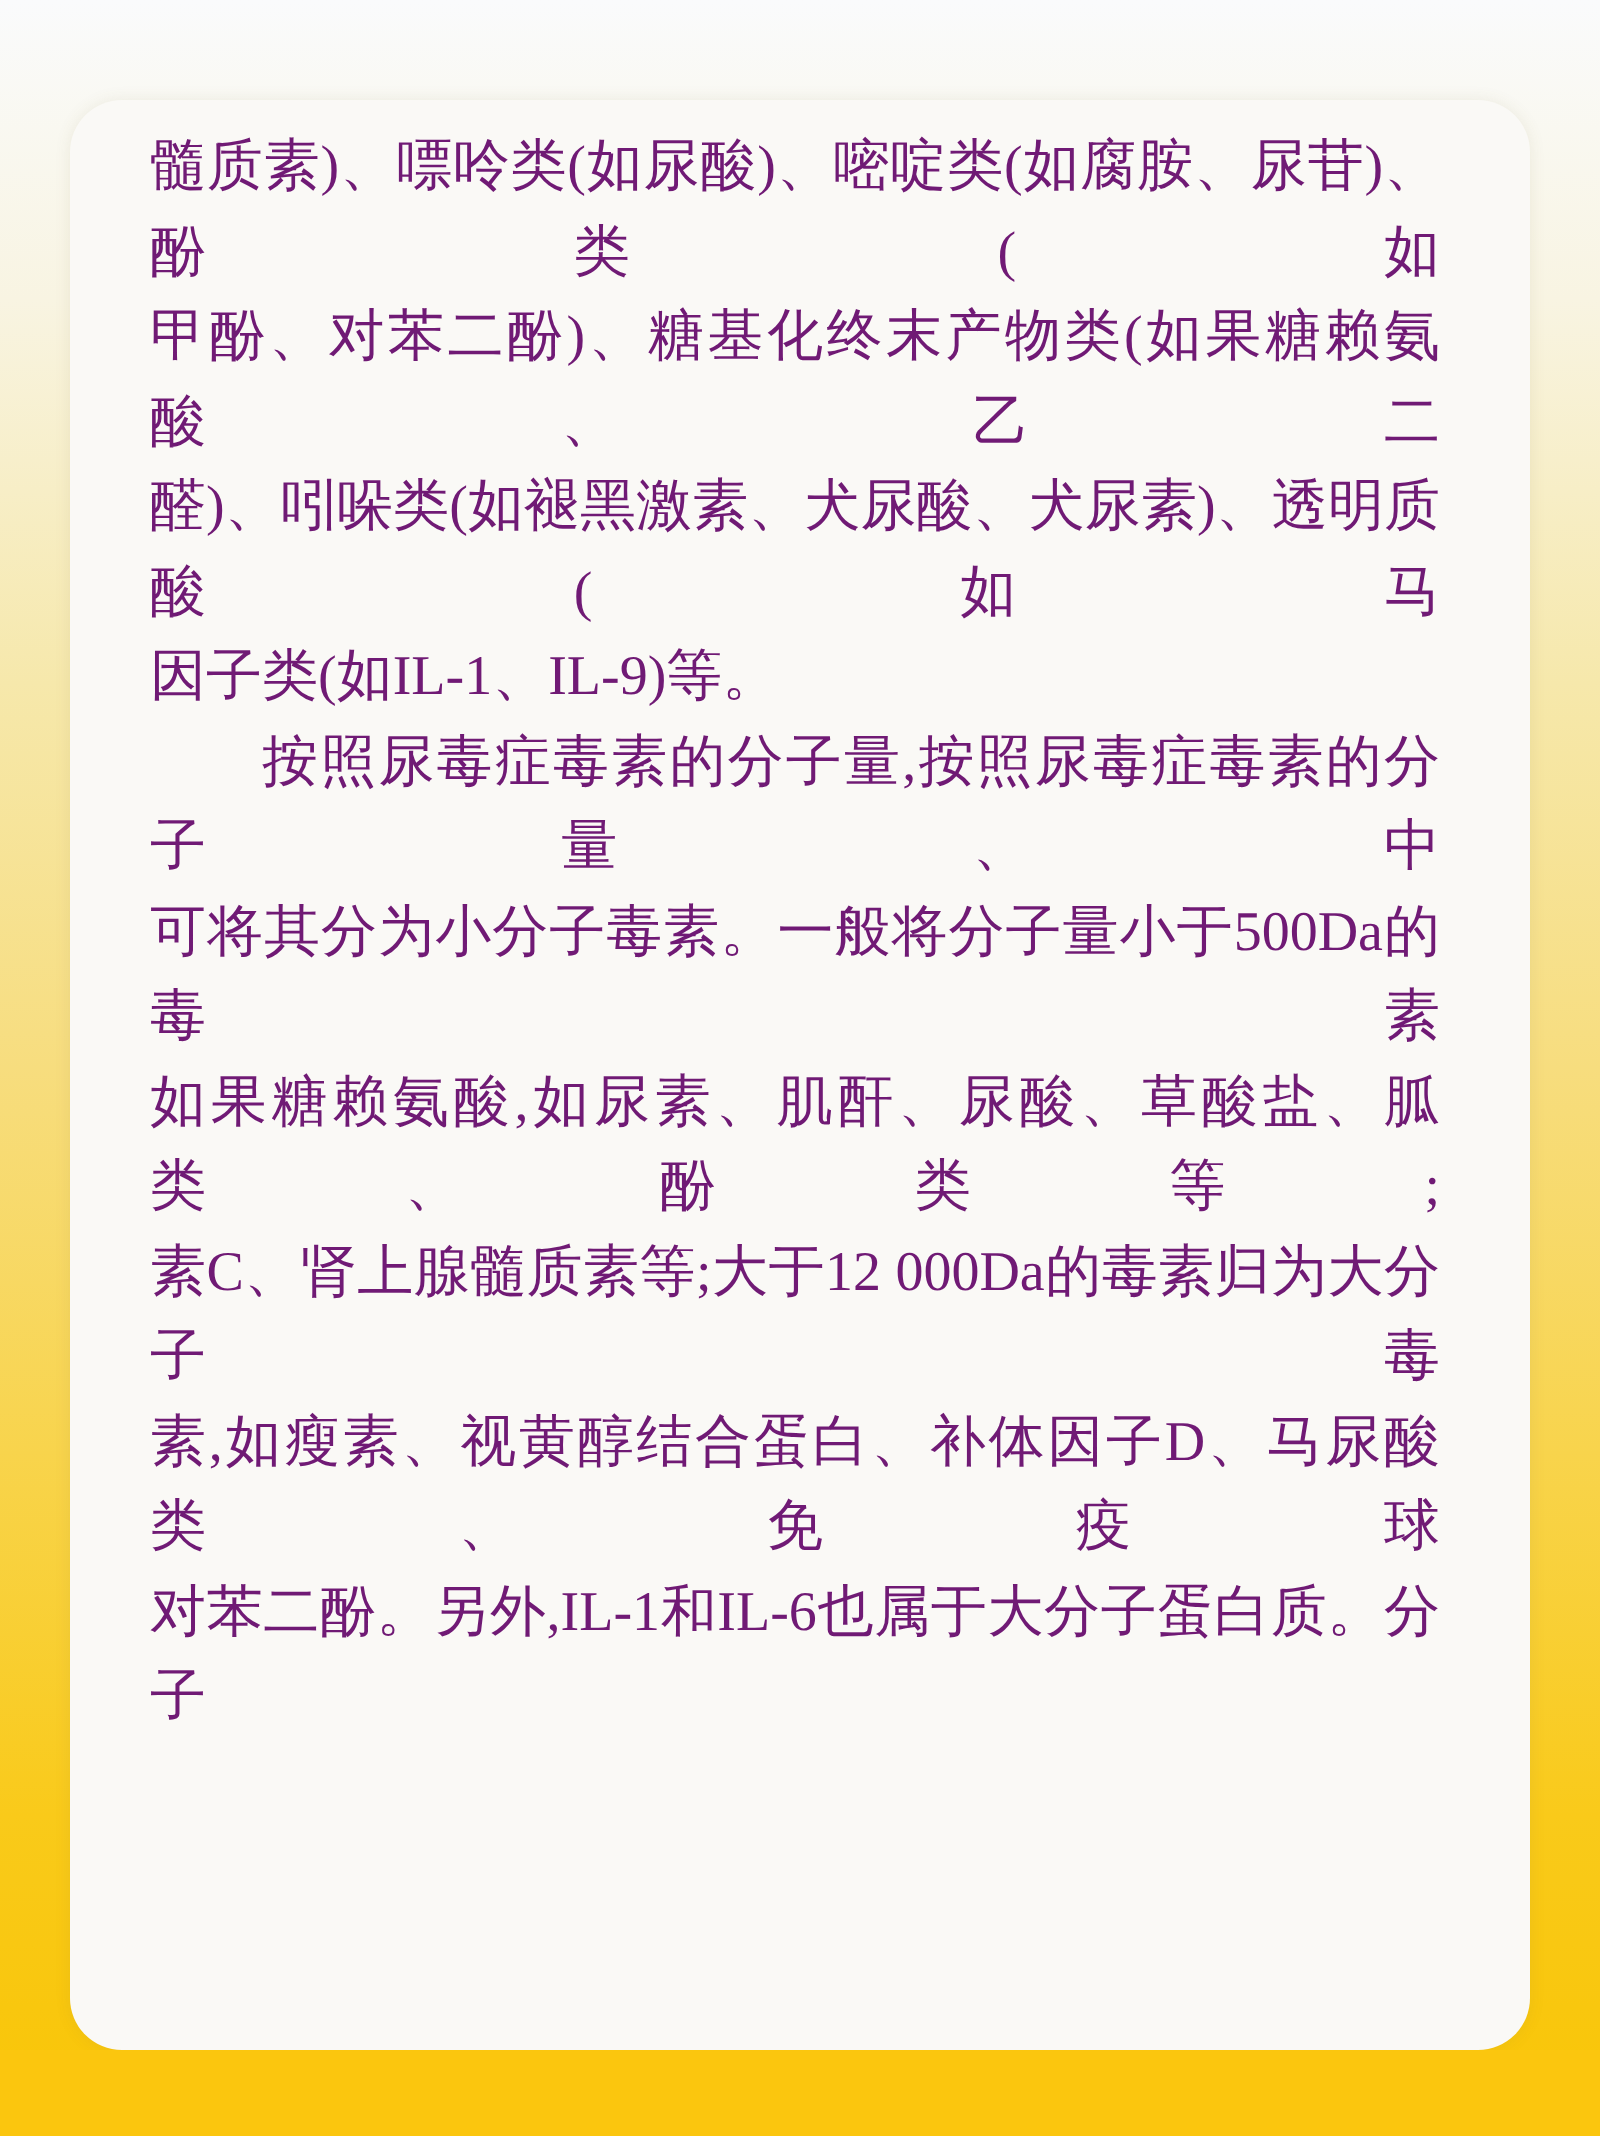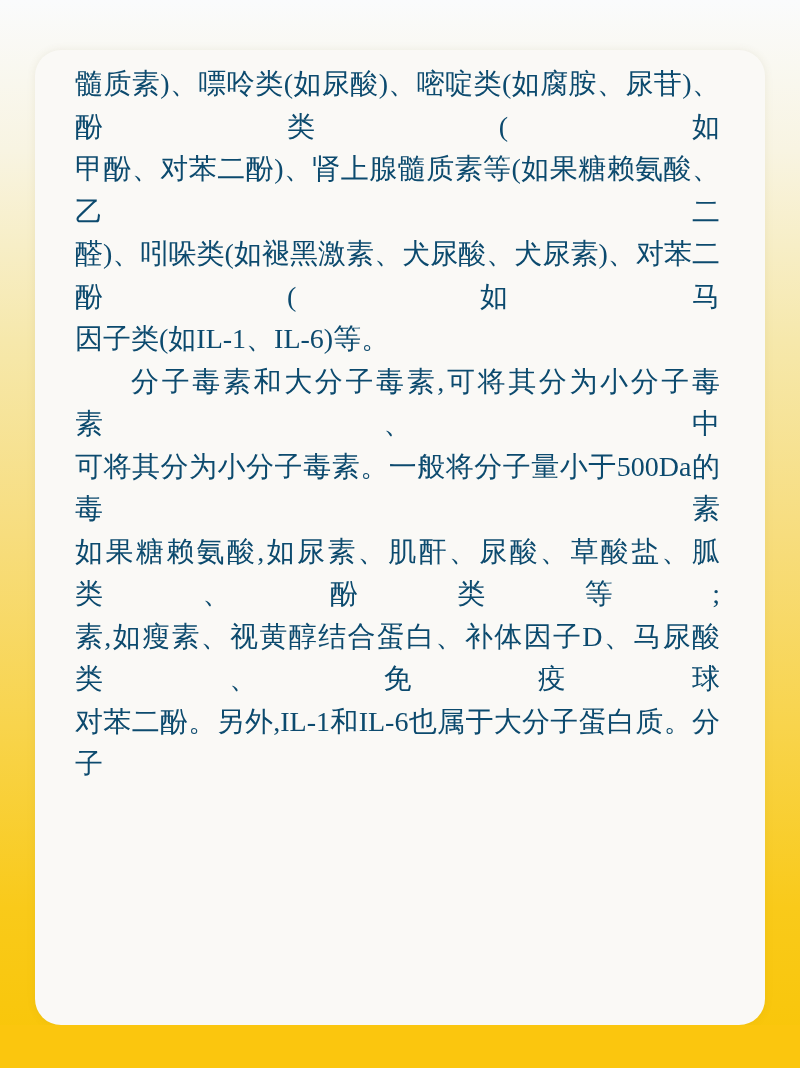--- a/index.html
+++ b/index.html
@@ -32,21 +32,21 @@
     background: #faf9f6;
     border-radius: 26px;
     padding: 13px 45px 0 40px;
     overflow: hidden;
     box-shadow: 0 0 8px rgba(120,110,60,0.10);
   }
   .line {
     margin: 0;
     font-size: 28px;
     line-height: 42.5px;
-    color: #0c4a6e;
+    color: #701a75;
     text-align: justify;
     text-align-last: justify;
     letter-spacing: 0;
     white-space: normal;
   }
   .line.indent { text-indent: 2em; }
   .line.short { text-align-last: left; }
   .band {
     position: absolute;
     left: 0;
@@ -56,25 +56,26 @@
     background: #fbc60e;
   }
 </style>
 </head>
 <body>
 
 <div class="stage">
   <div class="page">
 
     <p class="line">髓质素)、嘌呤类(如尿酸)、嘧啶类(如腐胺、尿苷)、酚类(如</p>
-    <p class="line">甲酚、对苯二酚)、肾上腺髓质素等(如果糖赖氨酸、乙二</p>
-    <p class="line">醛)、吲哚类(如褪黑激素、犬尿酸、犬尿素)、对苯二酚(如马</p>
-    <p class="line short">因子类(如IL-1、IL-6)等。</p>
+    <p class="line">甲酚、对苯二酚)、糖基化终末产物类(如果糖赖氨酸、乙二</p>
+    <p class="line">醛)、吲哚类(如褪黑激素、犬尿酸、犬尿素)、透明质酸(如马</p>
+    <p class="line short">因子类(如IL-1、IL-9)等。</p>
 
-    <p class="line indent">分子毒素和大分子毒素,可将其分为小分子毒素、中</p>
+    <p class="line indent">按照尿毒症毒素的分子量,按照尿毒症毒素的分子量、中</p>
     <p class="line">可将其分为小分子毒素。一般将分子量小于500Da的毒素</p>
     <p class="line">如果糖赖氨酸,如尿素、肌酐、尿酸、草酸盐、胍类、酚类等;</p>
+    <p class="line">素C、肾上腺髓质素等;大于12 000Da的毒素归为大分子毒</p>
     <p class="line">素,如瘦素、视黄醇结合蛋白、补体因子D、马尿酸类、免疫球</p>
     <p class="line">对苯二酚。另外,IL-1和IL-6也属于大分子蛋白质。分子</p>
 
   </div>
   <div class="band"></div>
 </div>
 
 </body></html>

